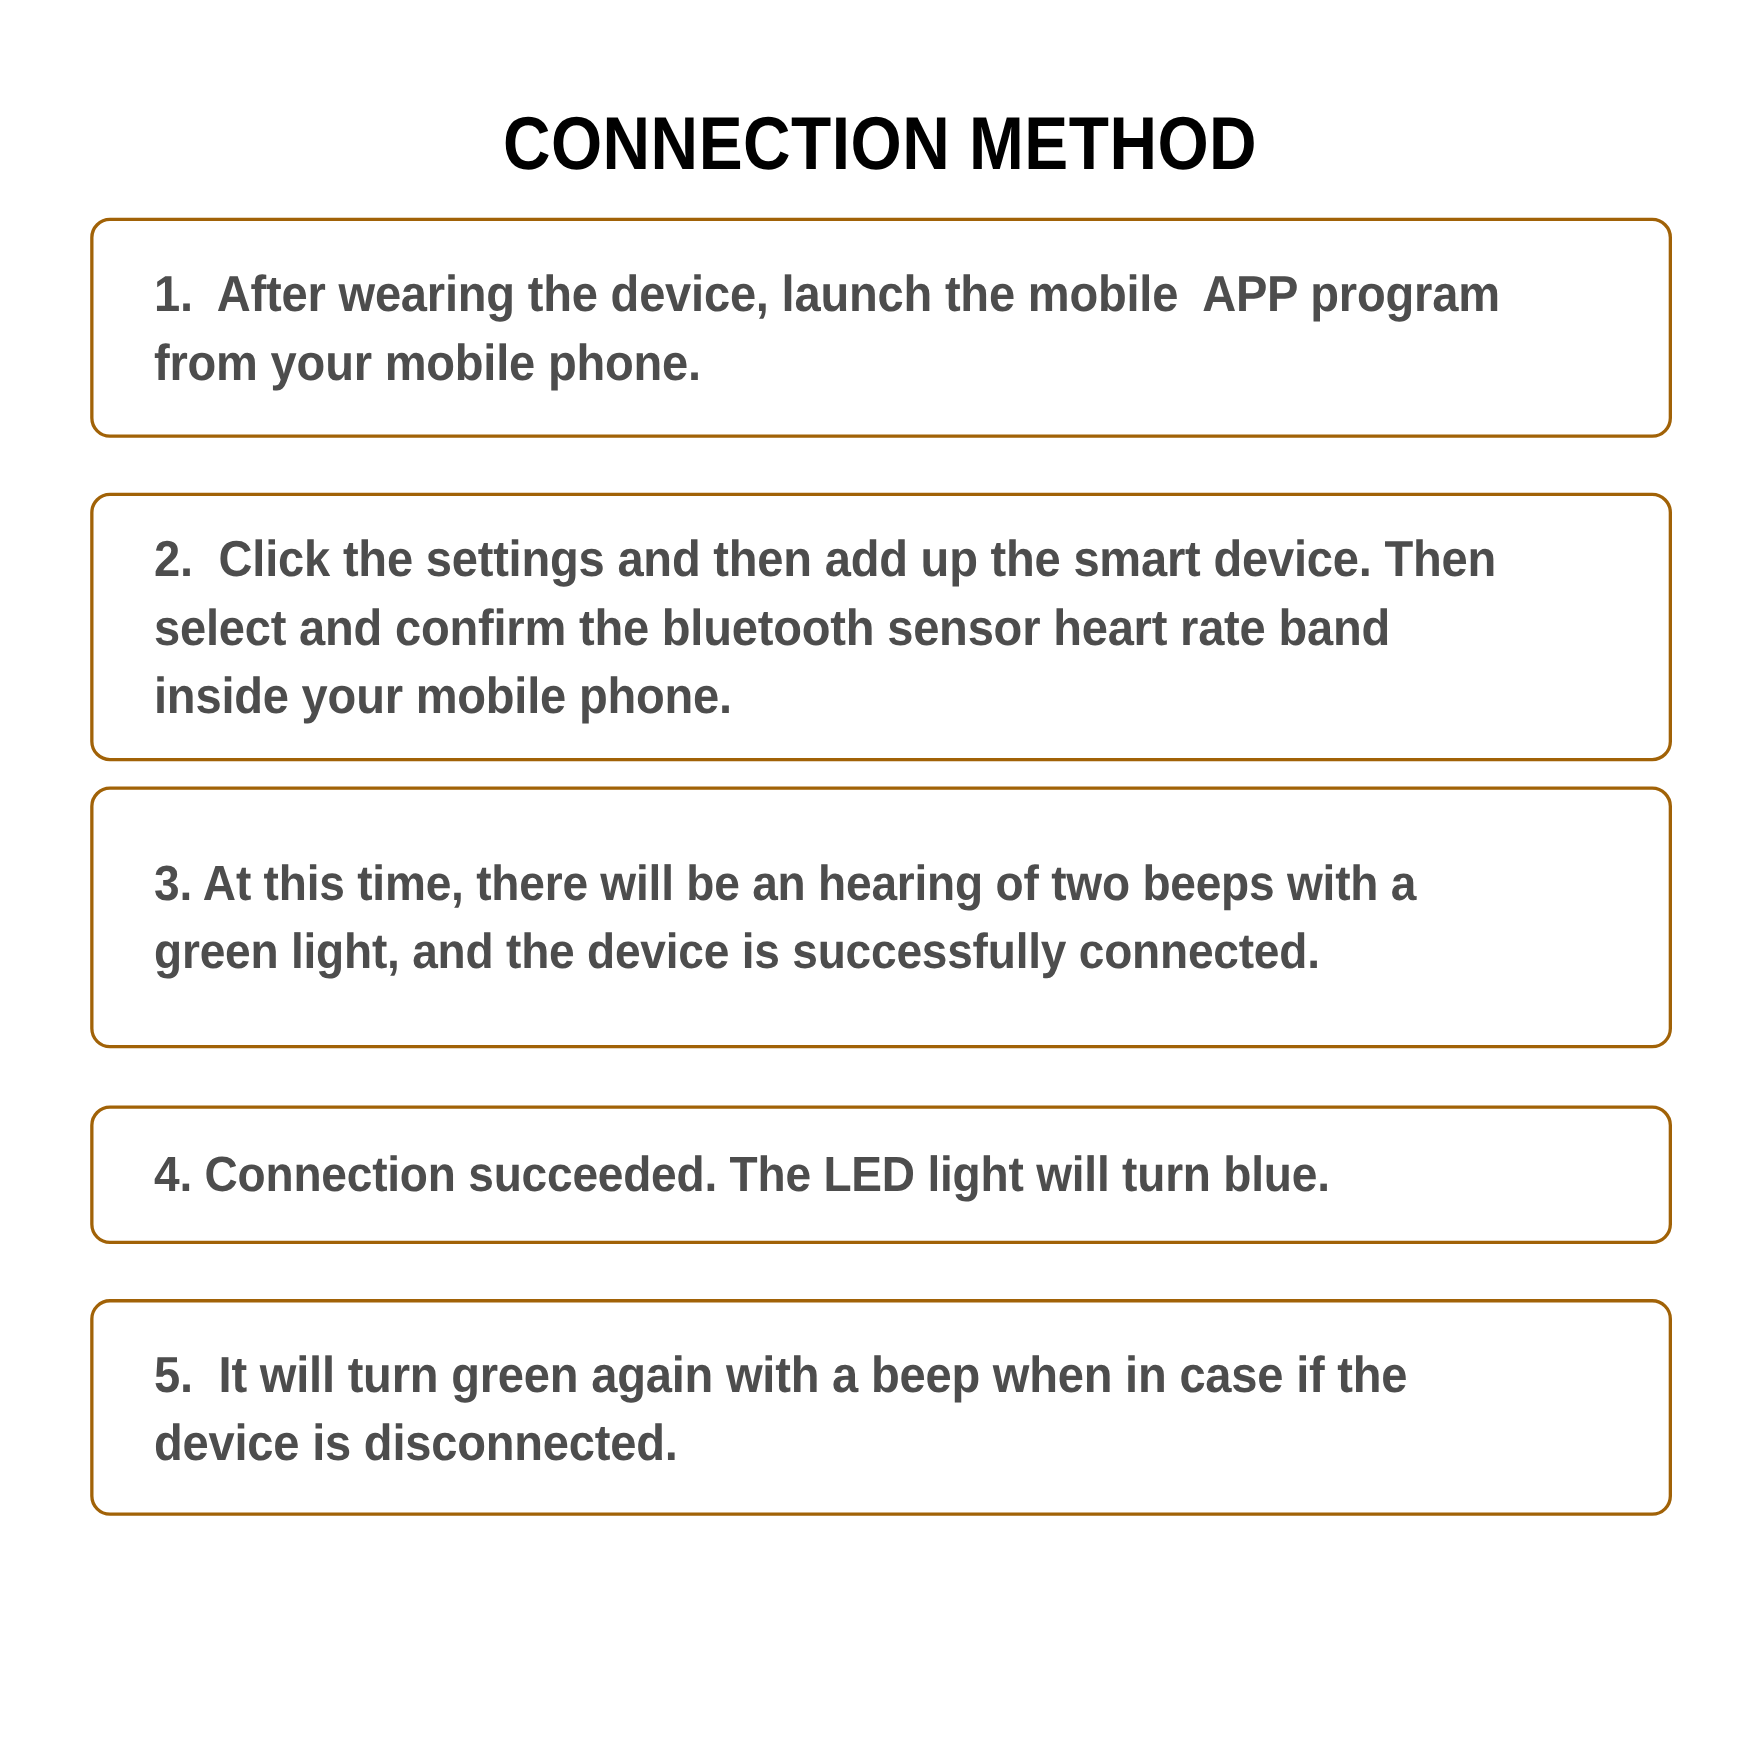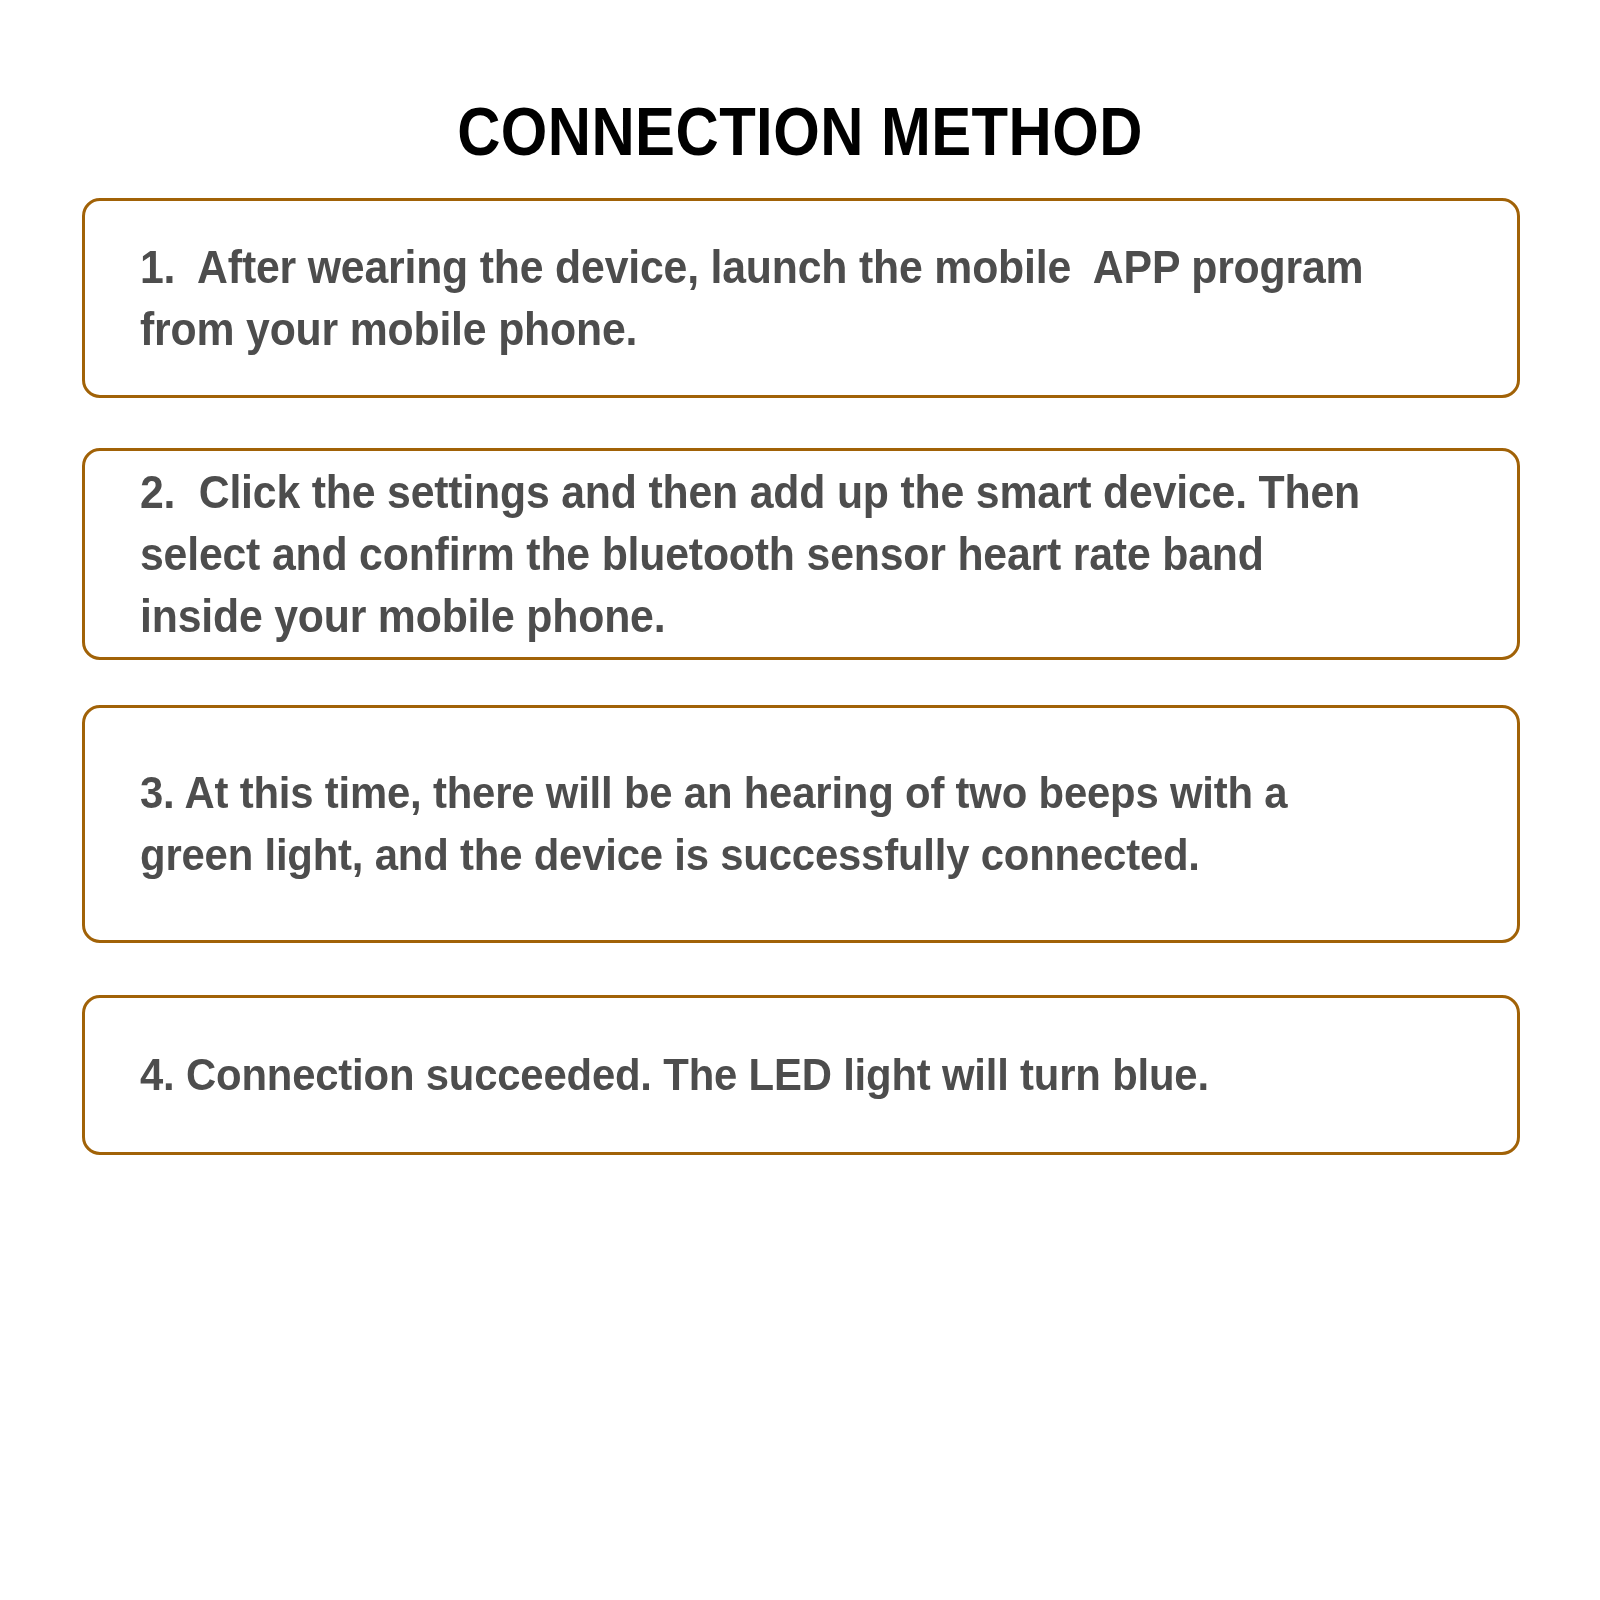--- a/index.html
+++ b/index.html
@@ -45,23 +45,23 @@
     box-sizing: border-box;
     border: 3px solid #a16207;
     border-radius: 18px;
     background: #ffffff;
     display: flex;
     align-items: center;
     padding: 0 52px 0 55px;
     margin-bottom: 50px;
   }
   .step-box.s1 { height: 200px; }
-  .step-box.s2 { height: 212px; margin-bottom: 45px; }
+  .step-box.s2 { height: 244px; margin-bottom: 23px; }
   .step-box.s3 { height: 238px; margin-bottom: 52px; }
-  .step-box.s4 { height: 160px; margin-bottom: 50px; }
+  .step-box.s4 { height: 126px; margin-bottom: 50px; }
   .step-box.s5 { height: 197px; margin-bottom: 0; }
 
   .step-text {
     font-family: "Liberation Sans Narrow", "Liberation Sans", "DejaVu Sans Condensed", sans-serif;
     font-weight: 700;
     font-size: 46px;
     line-height: 62px;
     color: #4d4d4d;
     letter-spacing: -0.2px;
     transform: scaleX(0.93);
@@ -90,15 +90,18 @@
     </div>
 
     <div class="step-box s3">
       <div class="step-text">3. At this time, there will be an hearing of two beeps with a green light, and the device is successfully connected.</div>
     </div>
 
     <div class="step-box s4">
       <div class="step-text">4. Connection succeeded. The LED light will turn blue.</div>
     </div>
 
+    <div class="step-box s5">
+      <div class="step-text">5.  It will turn green again with a beep when in case if the device is disconnected.</div>
+    </div>
 
   </div>
 </div>
 
 </body></html>

